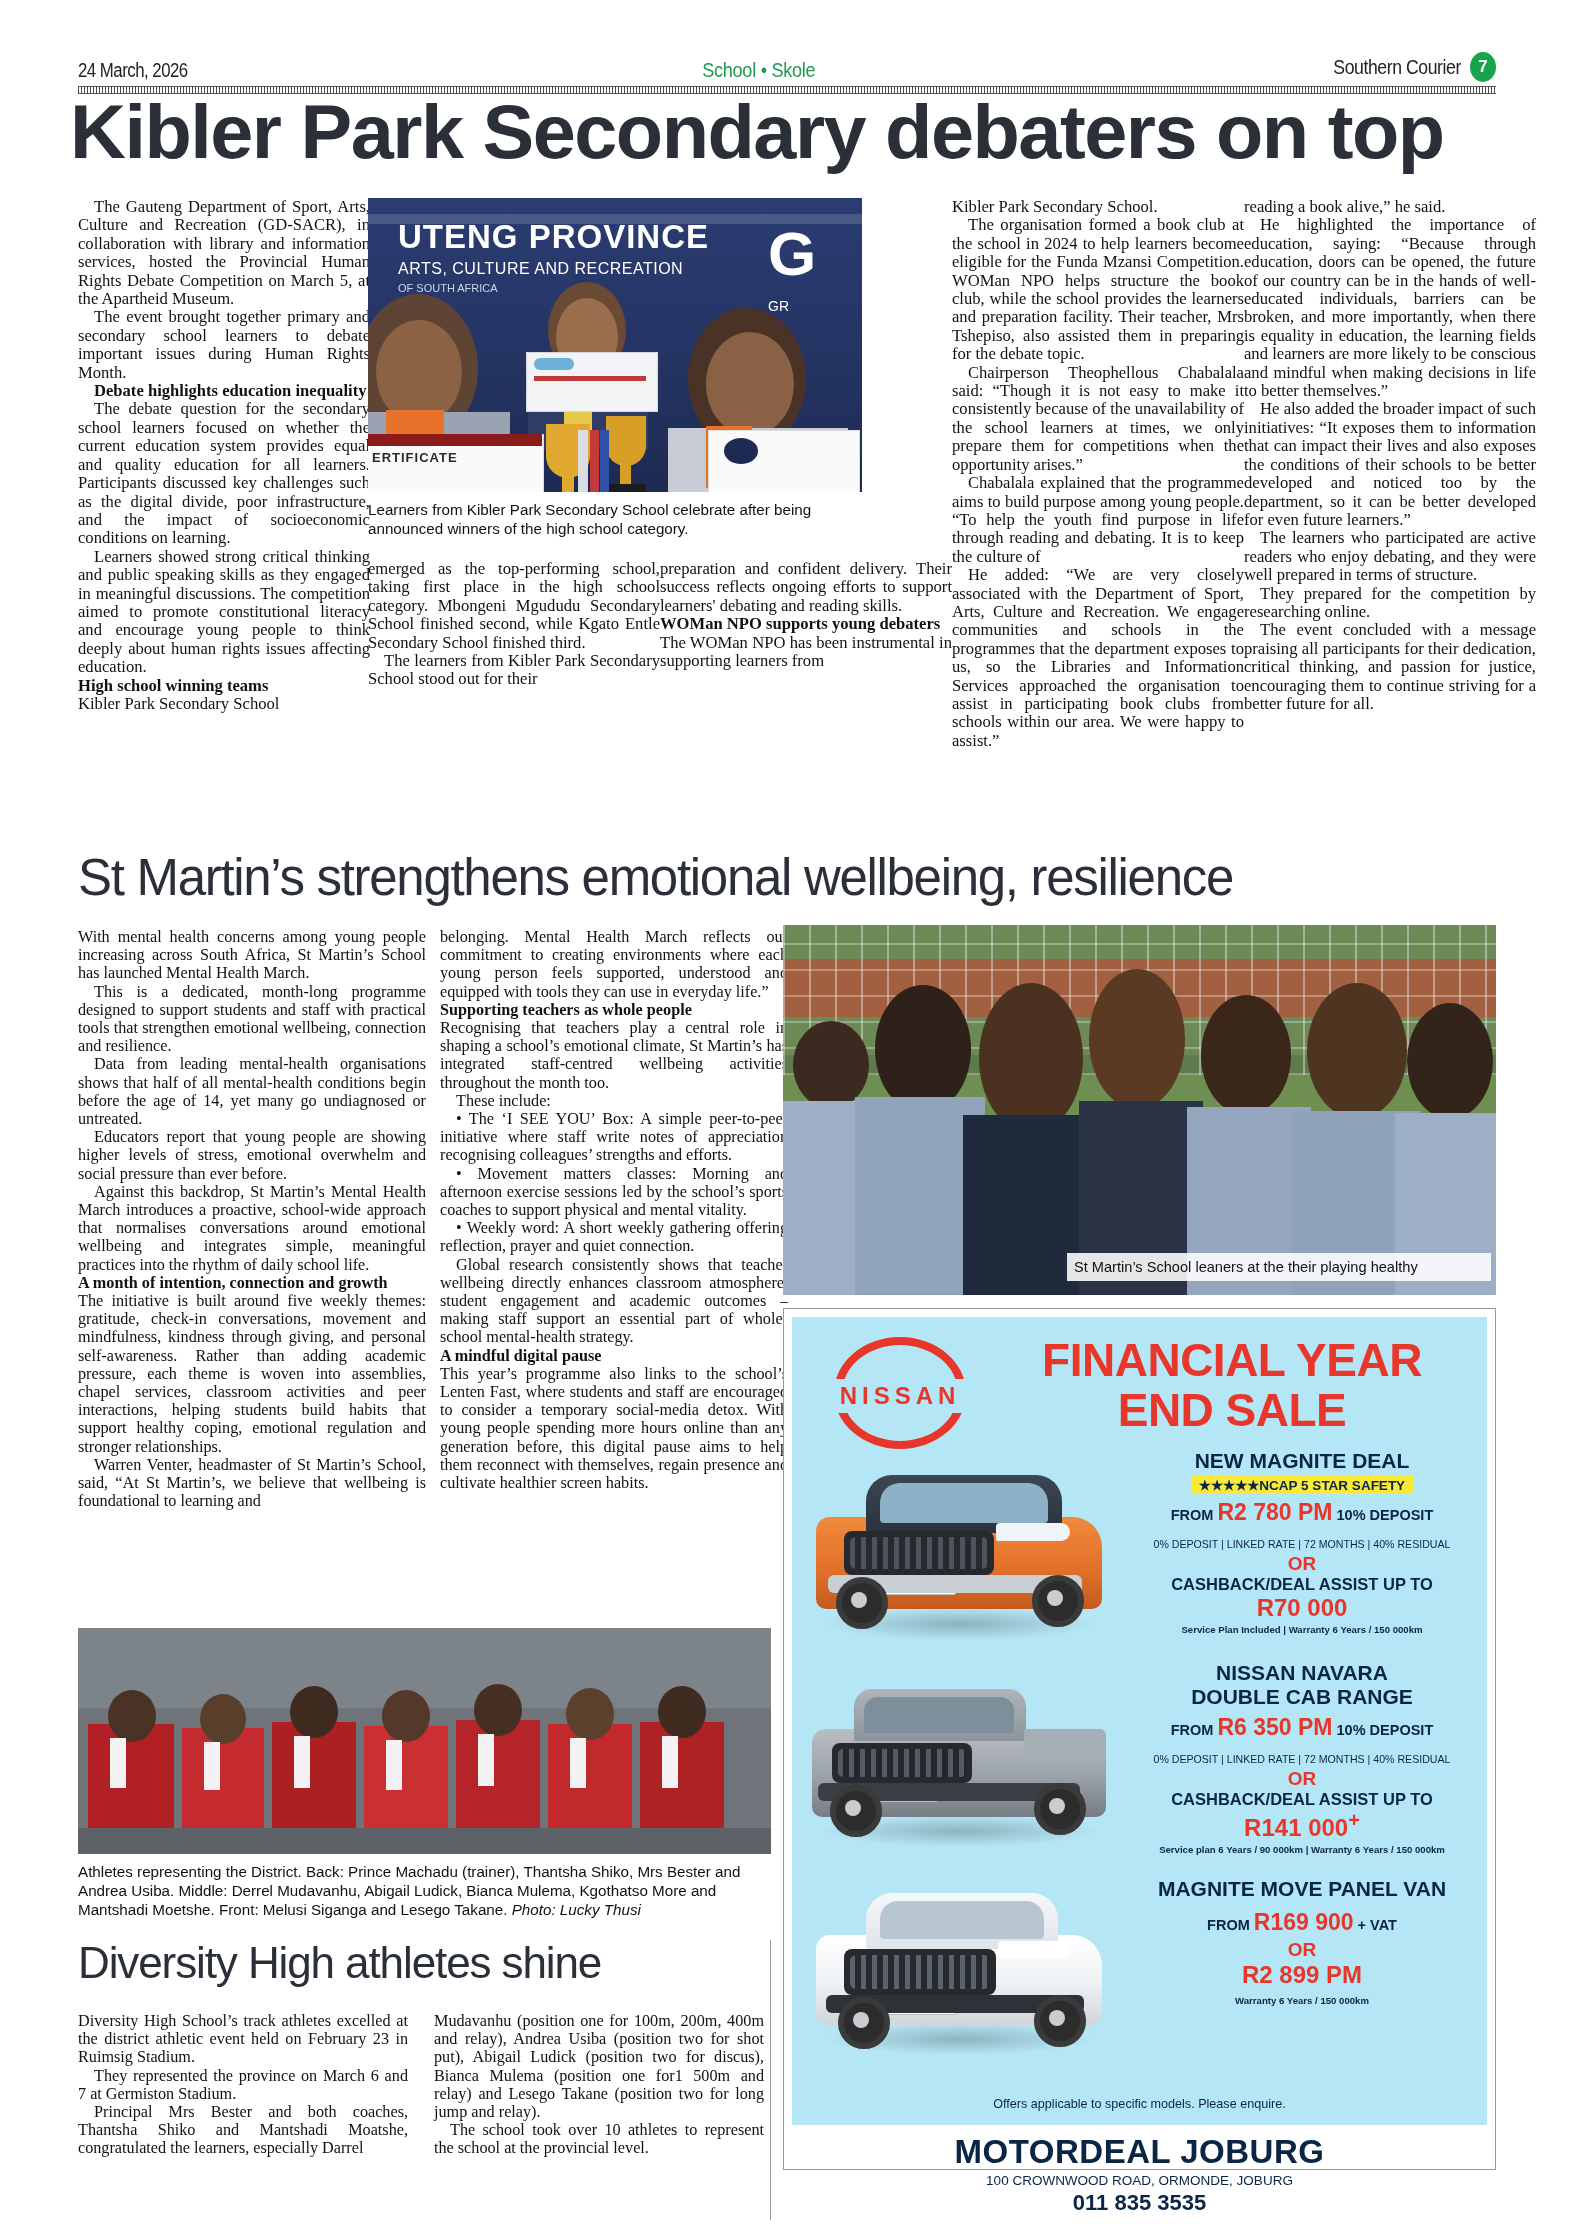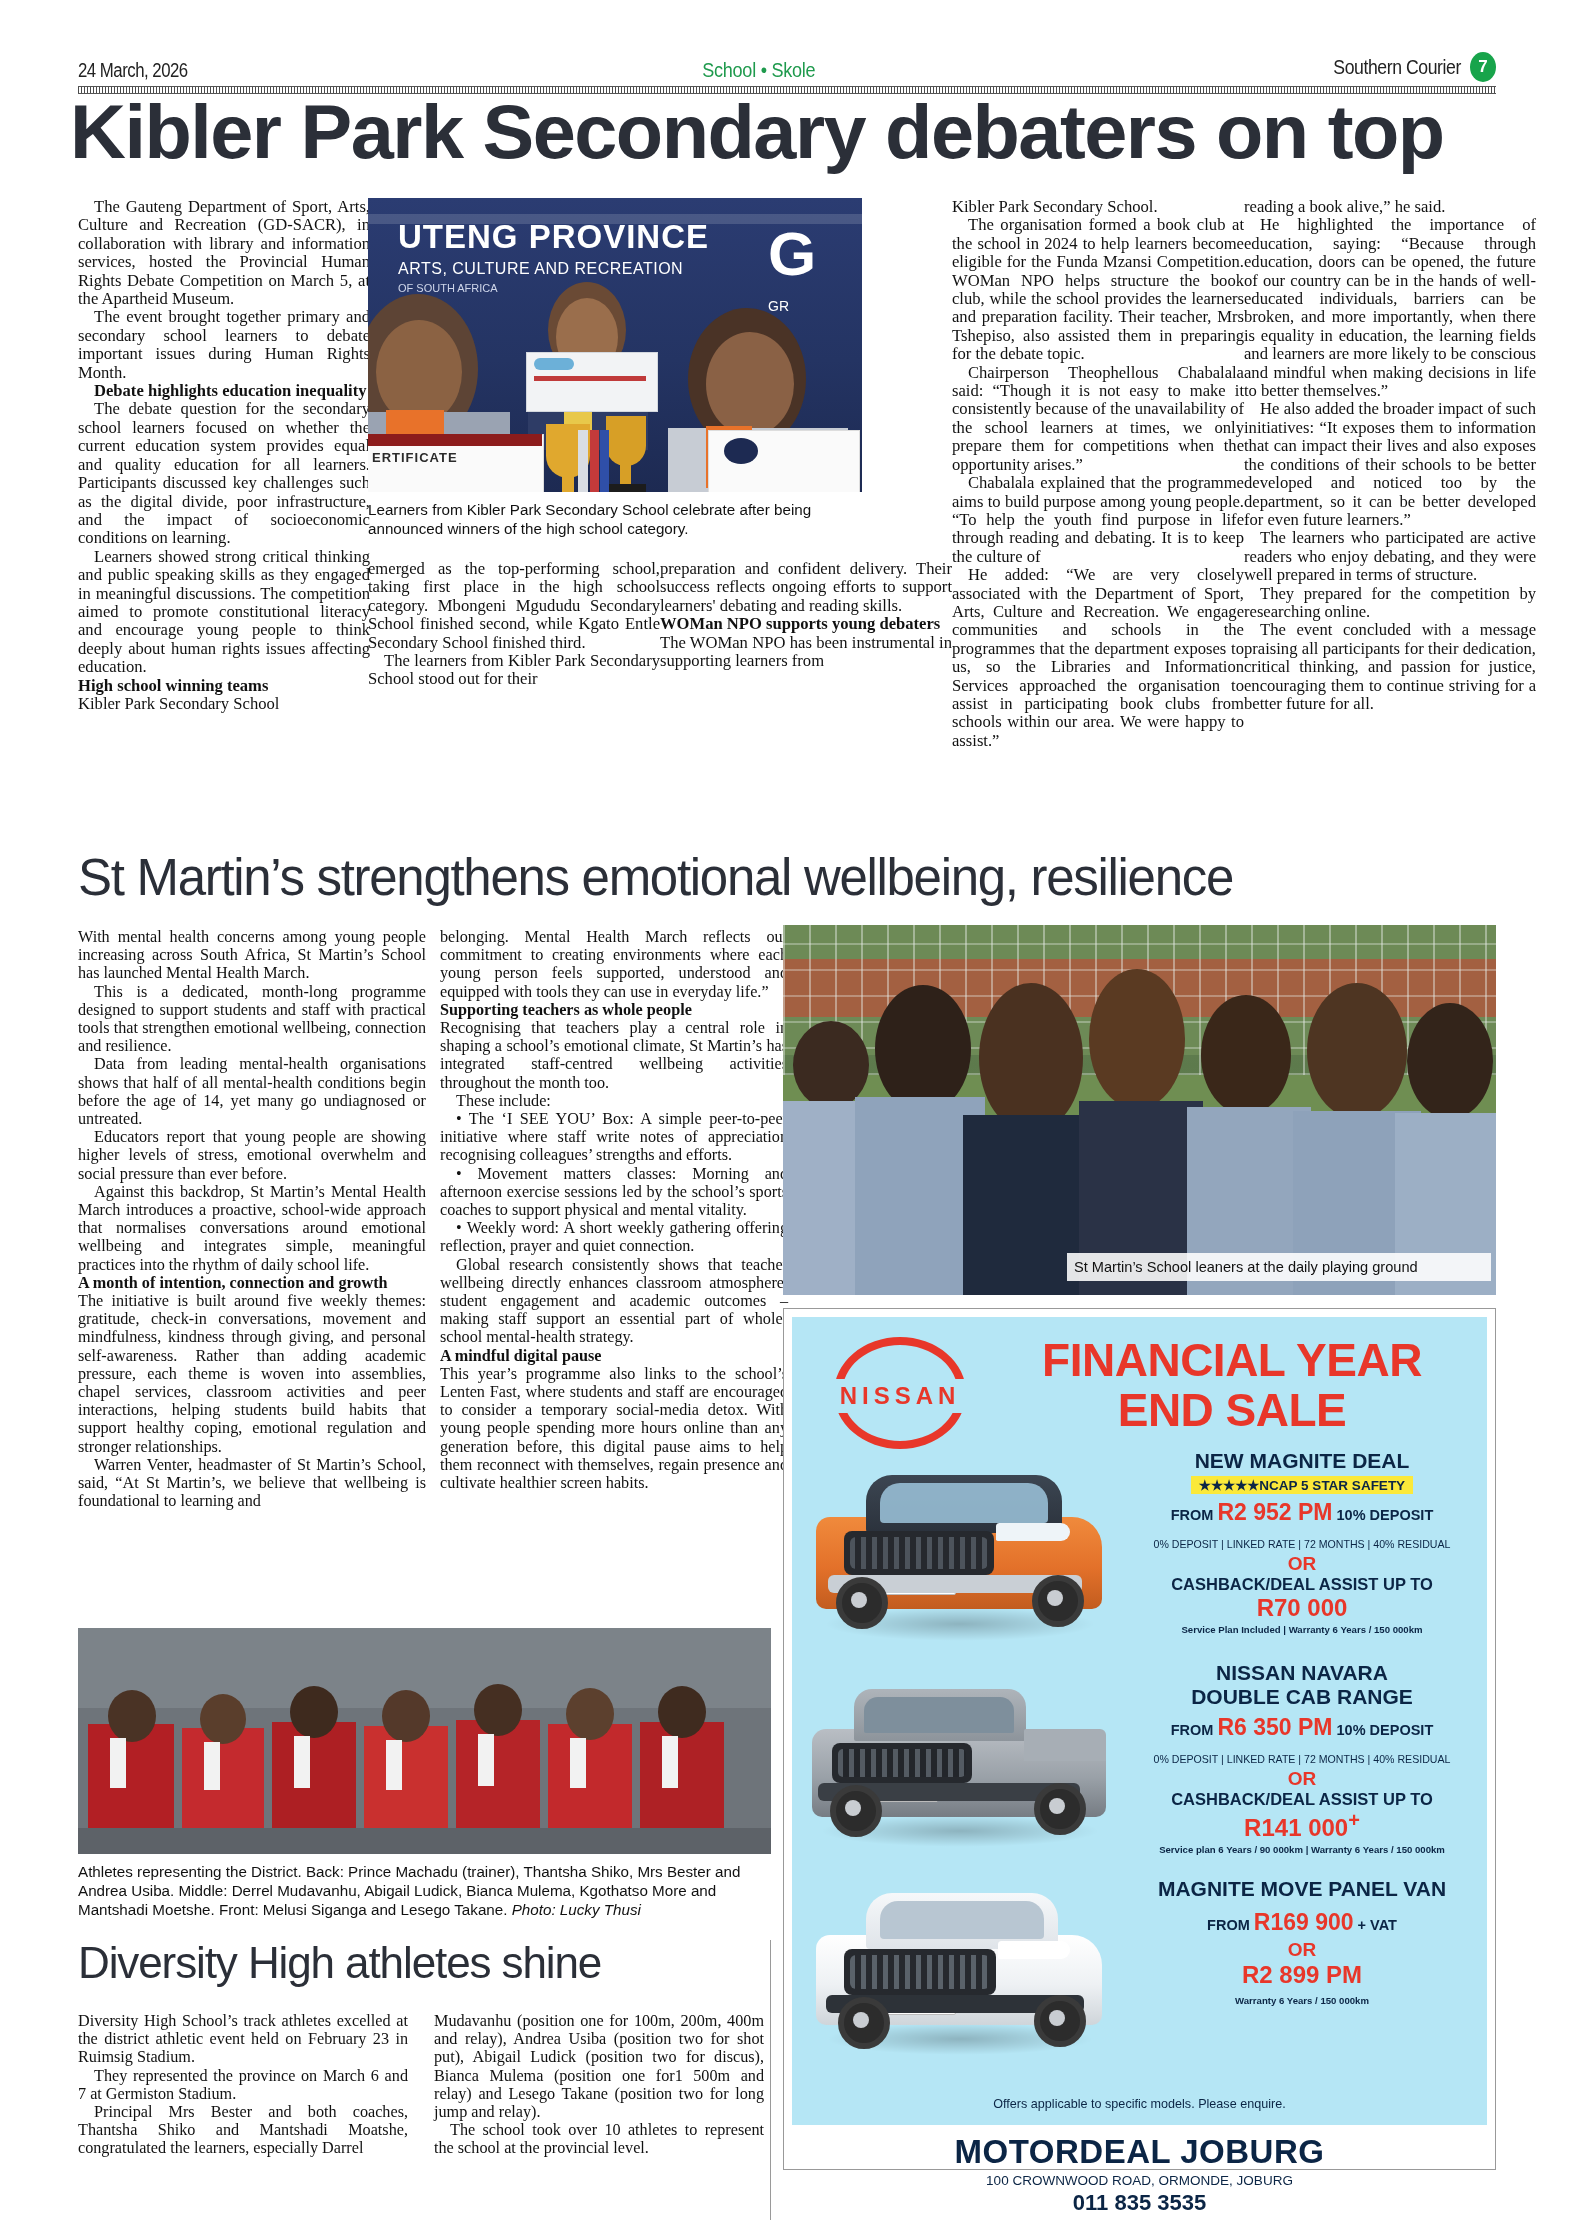--- a/index.html
+++ b/index.html
@@ -339,21 +339,21 @@
     <div class="rect" style="left:180px;top:190px;width:132px;height:182px;background:#1f2a3d;"></div>
     <div class="blob" style="left:306px;top:44px;width:96px;height:140px;background:#5a3a22;"></div>
     <div class="rect" style="left:296px;top:176px;width:124px;height:196px;background:#2a3246;"></div>
     <div class="blob" style="left:418px;top:70px;width:90px;height:120px;background:#3a2719;"></div>
     <div class="rect" style="left:404px;top:182px;width:124px;height:190px;background:#93a6bd;"></div>
     <div class="blob" style="left:524px;top:58px;width:100px;height:136px;background:#4e3522;"></div>
     <div class="rect" style="left:510px;top:186px;width:128px;height:186px;background:#8ea2ba;"></div>
     <div class="blob" style="left:624px;top:78px;width:86px;height:116px;background:#33241a;"></div>
     <div class="rect" style="left:612px;top:188px;width:110px;height:184px;background:#9cafc5;"></div>
   </div>
-  <div class="photo2-cap">St Martin’s School leaners at the daily playing ground</div>
+  <div class="photo2-cap">St Martin’s School leaners at the their playing healthy</div>
 
   <div class="photo3">
     <div class="ph-bg" style="background:linear-gradient(180deg,#9aa0a6 0%,#8d9399 40%,#6f747a 100%);"></div>
     <div class="rect" style="left:0;top:0;width:693px;height:80px;background:#7c8389;"></div>
     <div class="rect" style="left:0;top:80px;width:693px;height:146px;background:#6e747a;"></div>
 
     <div class="rect" style="left:10px;top:96px;width:86px;height:120px;background:#b21f24;"></div>
     <div class="blob" style="left:30px;top:62px;width:48px;height:52px;background:#4a3325;"></div>
     <div class="rect" style="left:104px;top:100px;width:82px;height:116px;background:#c42a2e;"></div>
     <div class="blob" style="left:122px;top:66px;width:46px;height:50px;background:#5a3e2c;"></div>
@@ -412,21 +412,21 @@
       <div class="ad-title">
         <div>FINANCIAL YEAR</div>
         <div>END SALE</div>
       </div>
 
       <div class="ad-block" style="top:132px;">
         <div class="ad-range">NEW MAGNITE DEAL</div>
         <div><span class="ad-star">★★★★★NCAP 5 STAR SAFETY</span></div>
         <div class="ad-from">
           <span>FROM</span>
-          <span class="big">R2 952 PM</span>
+          <span class="big">R2 780 PM</span>
           <span>10% DEPOSIT</span>
         </div>
         <div class="ad-small">0% DEPOSIT | LINKED RATE | 72 MONTHS | 40% RESIDUAL</div>
         <div class="ad-or">OR</div>
         <div class="ad-cash">CASHBACK/DEAL ASSIST UP TO</div>
         <div class="ad-amount">R70 000</div>
         <div class="ad-tiny">Service Plan Included | Warranty 6 Years / 150 000km</div>
       </div>
 
       <div class="car" style="left:18px;top:140px;width:300px;height:190px;">

